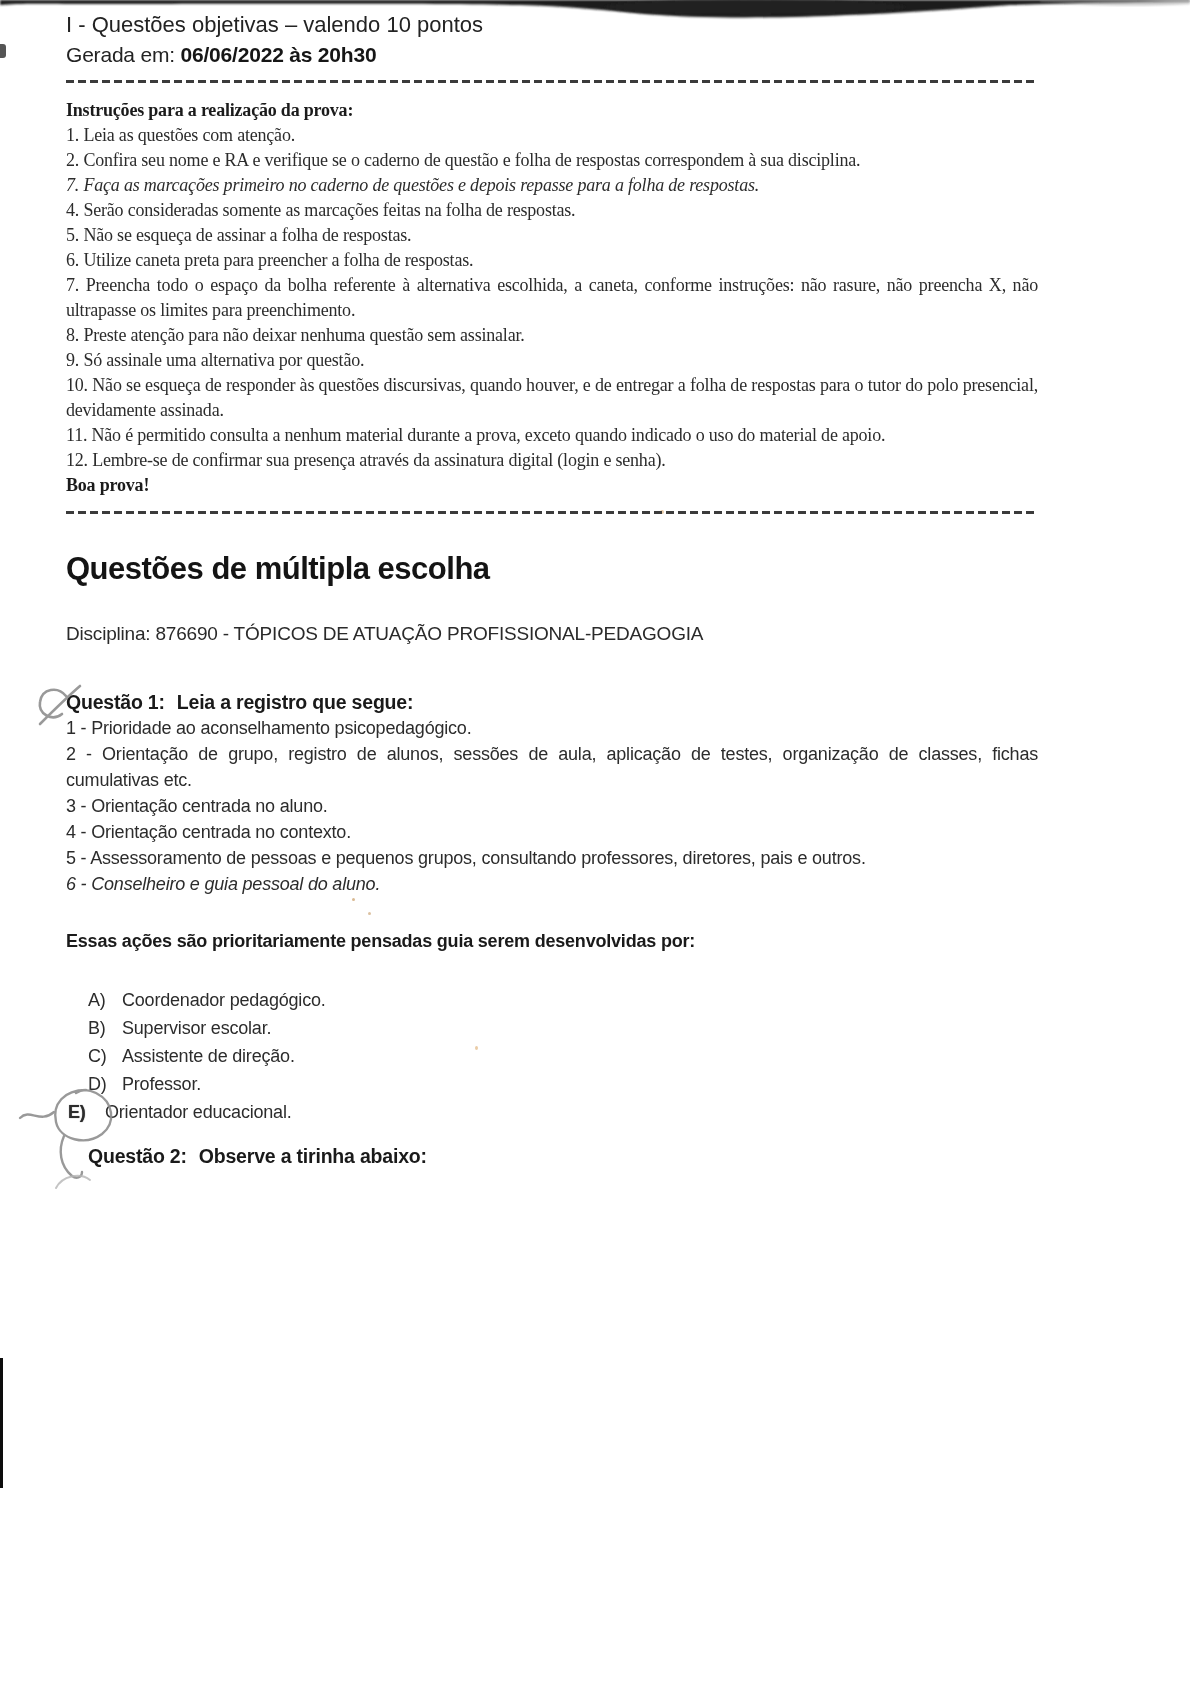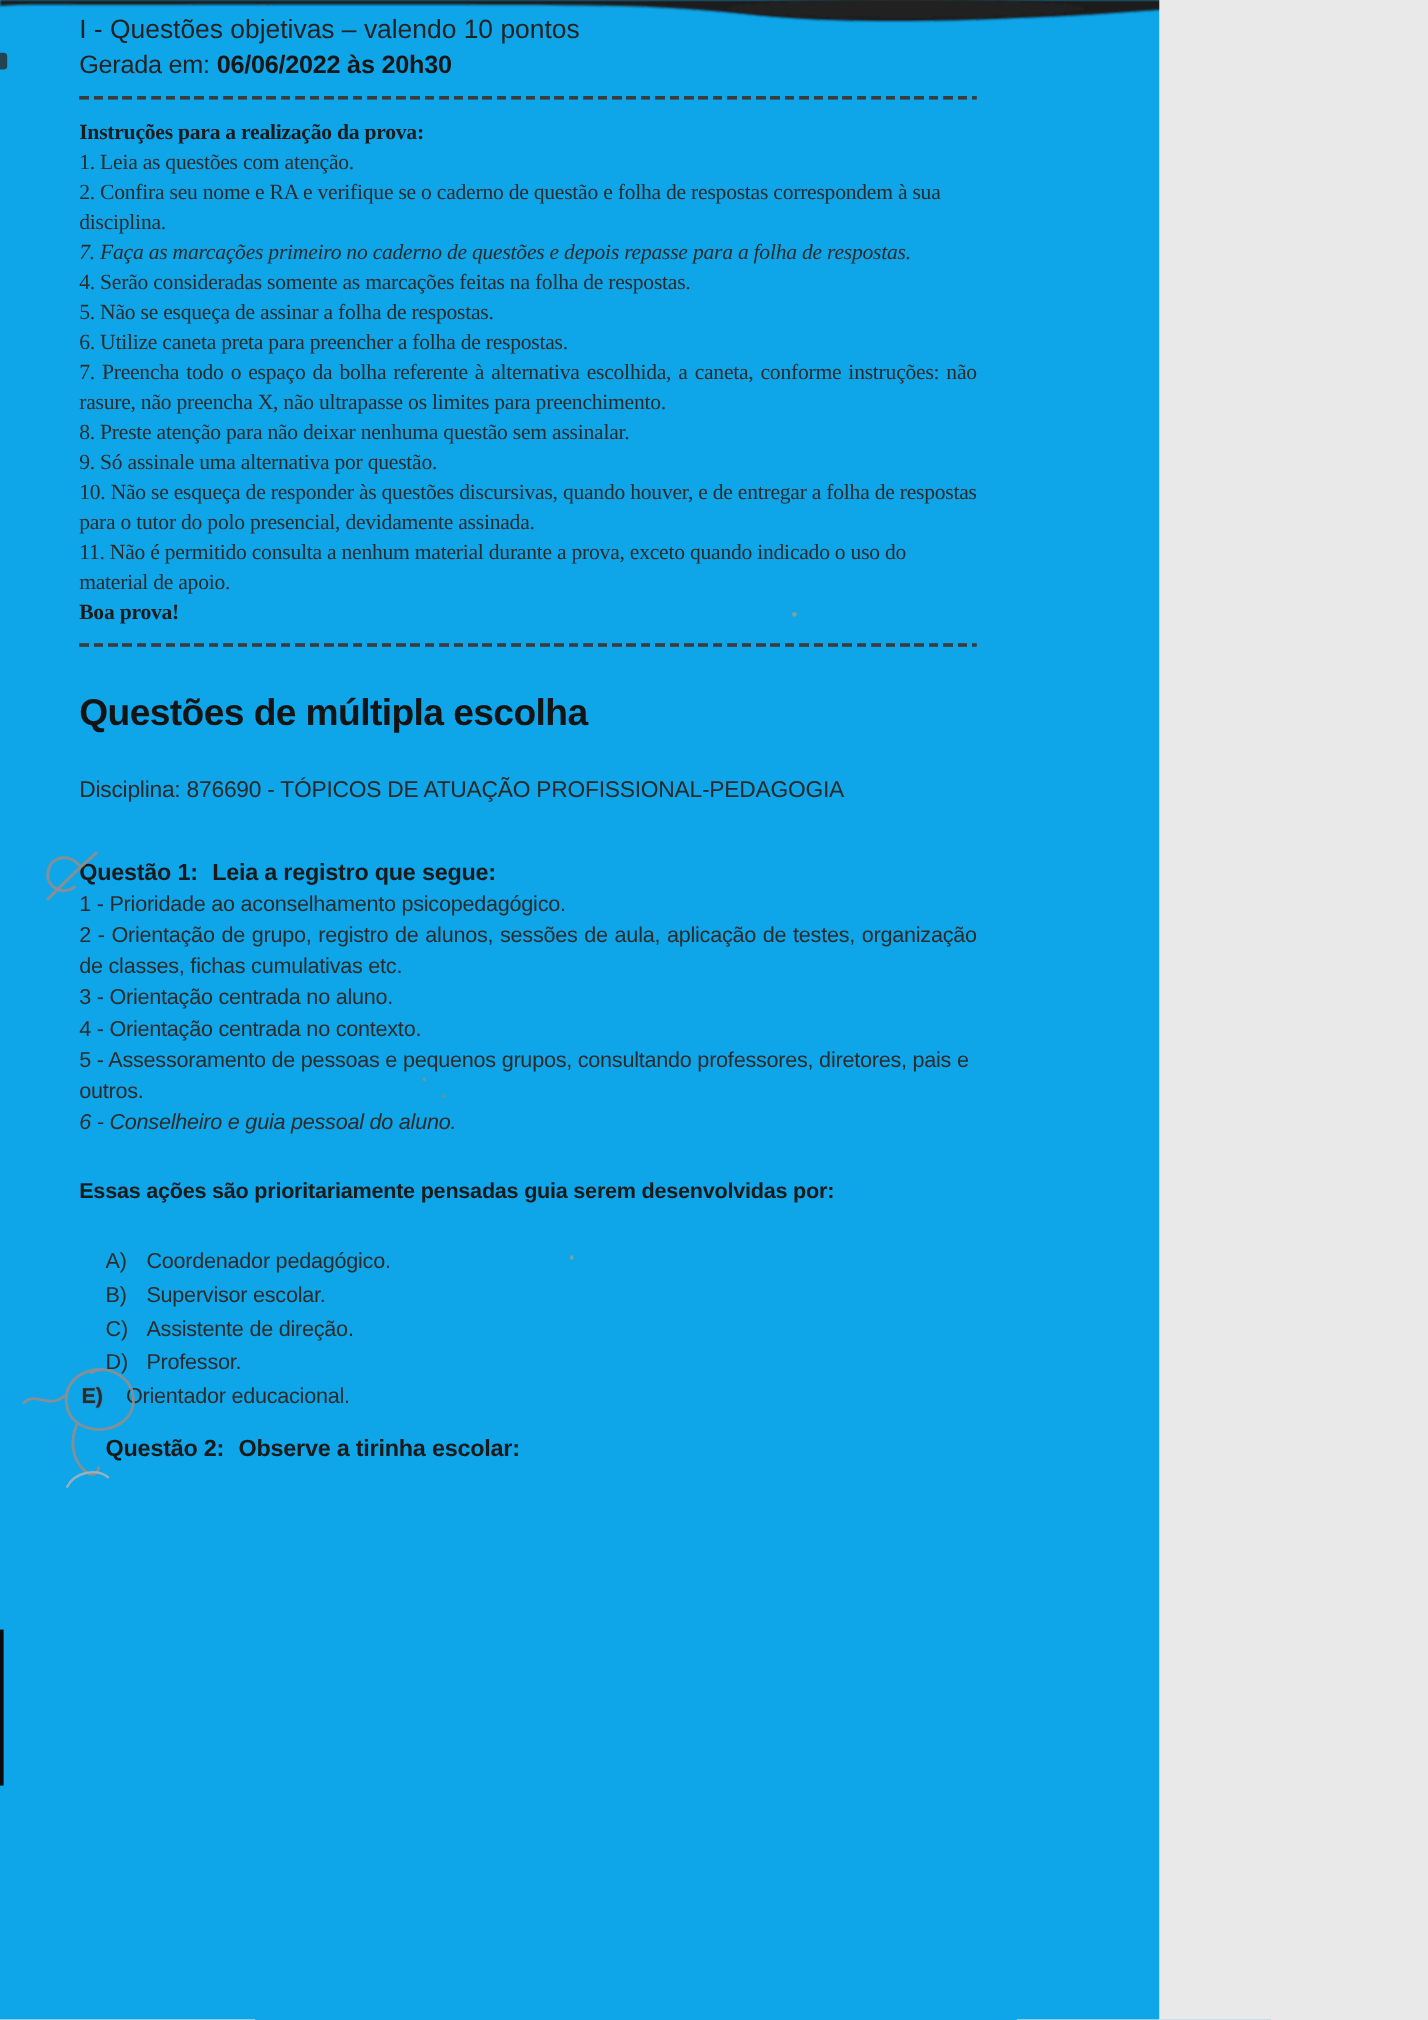--- a/index.html
+++ b/index.html
@@ -1,19 +1,19 @@
 <!DOCTYPE html>
 <html><head>
 <meta charset="utf-8">
 <style>
   * { margin:0; padding:0; box-sizing:border-box; }
   html,body { background:#e9e9e9; }
   .page {
-    position:relative; width:966px; height:1683px;
-    background:#0ea5e9; overflow:hidden;
+    position:relative; width:1190px; height:1683px;
+    background:#ffffff; overflow:hidden;
     font-family:"Liberation Sans", sans-serif;
     color:#2c2c2c;
   }
   .content { position:relative; padding:12px 152px 0 66px; font-size:18px; letter-spacing:-0.2px; line-height:25px; }
   .hdr1 { font-size:22px; letter-spacing:0; color:#232323; }
   .hdr2 { font-size:21px; margin-top:5px; color:#232323; }
   .hdr2 .bold-val { font-weight:bold; color:#161616; }
   .divider { height:3px; margin-top:13px;
     background:repeating-linear-gradient(90deg,#3b3b3b 0 8px, transparent 8px 12px); }
   .instructions { margin-top:15px; }
@@ -79,20 +79,21 @@
       <p class="inst">2. Confira seu nome e RA e verifique se o caderno de questão e folha de respostas correspondem à sua disciplina.</p>
       <p class="inst italic">7. Faça as marcações primeiro no caderno de questões e depois repasse para a folha de respostas.</p>
       <p class="inst">4. Serão consideradas somente as marcações feitas na folha de respostas.</p>
       <p class="inst">5. Não se esqueça de assinar a folha de respostas.</p>
       <p class="inst">6. Utilize caneta preta para preencher a folha de respostas.</p>
       <p class="inst just">7. Preencha todo o espaço da bolha referente à alternativa escolhida, a caneta, conforme instruções: não rasure, não preencha X, não ultrapasse os limites para preenchimento.</p>
       <p class="inst">8. Preste atenção para não deixar nenhuma questão sem assinalar.</p>
       <p class="inst">9. Só assinale uma alternativa por questão.</p>
       <p class="inst just">10. Não se esqueça de responder às questões discursivas, quando houver, e de entregar a folha de respostas para o tutor do polo presencial, devidamente assinada.</p>
       <p class="inst">11. Não é permitido consulta a nenhum material durante a prova, exceto quando indicado o uso do material de apoio.</p>
+      <p class="inst">12. Lembre-se de confirmar sua presença através da assinatura digital (login e senha).</p>
       <p class="inst closing">Boa prova!</p>
     </div>
 
     <div class="divider"></div>
 
     <div class="section-title">Questões de múltipla escolha</div>
 
     <div class="discipline">Disciplina: 876690 - TÓPICOS DE ATUAÇÃO PROFISSIONAL-PEDAGOGIA</div>
 
     <div class="q-heading">
@@ -143,17 +144,17 @@
         </svg>
         <span class="opt-letter">E)</span>
         <span>Orientador educacional.</span>
       </div>
     </div>
 
     <div class="q-heading q2">
       <svg class="pen" style="left:-36px;top:24px;" width="44" height="26" viewBox="0 0 44 26">
         <path d="M4,20 C10,8 28,4 38,12" fill="none" stroke="#b5b5b5" stroke-width="2" stroke-linecap="round" opacity="0.8"></path>
       </svg>
-      <span class="q-label">Questão 2:</span><span>Observe a tirinha escolar:</span>
+      <span class="q-label">Questão 2:</span><span>Observe a tirinha abaixo:</span>
     </div>
 
   </div>
 </div>
 
 </body></html>

